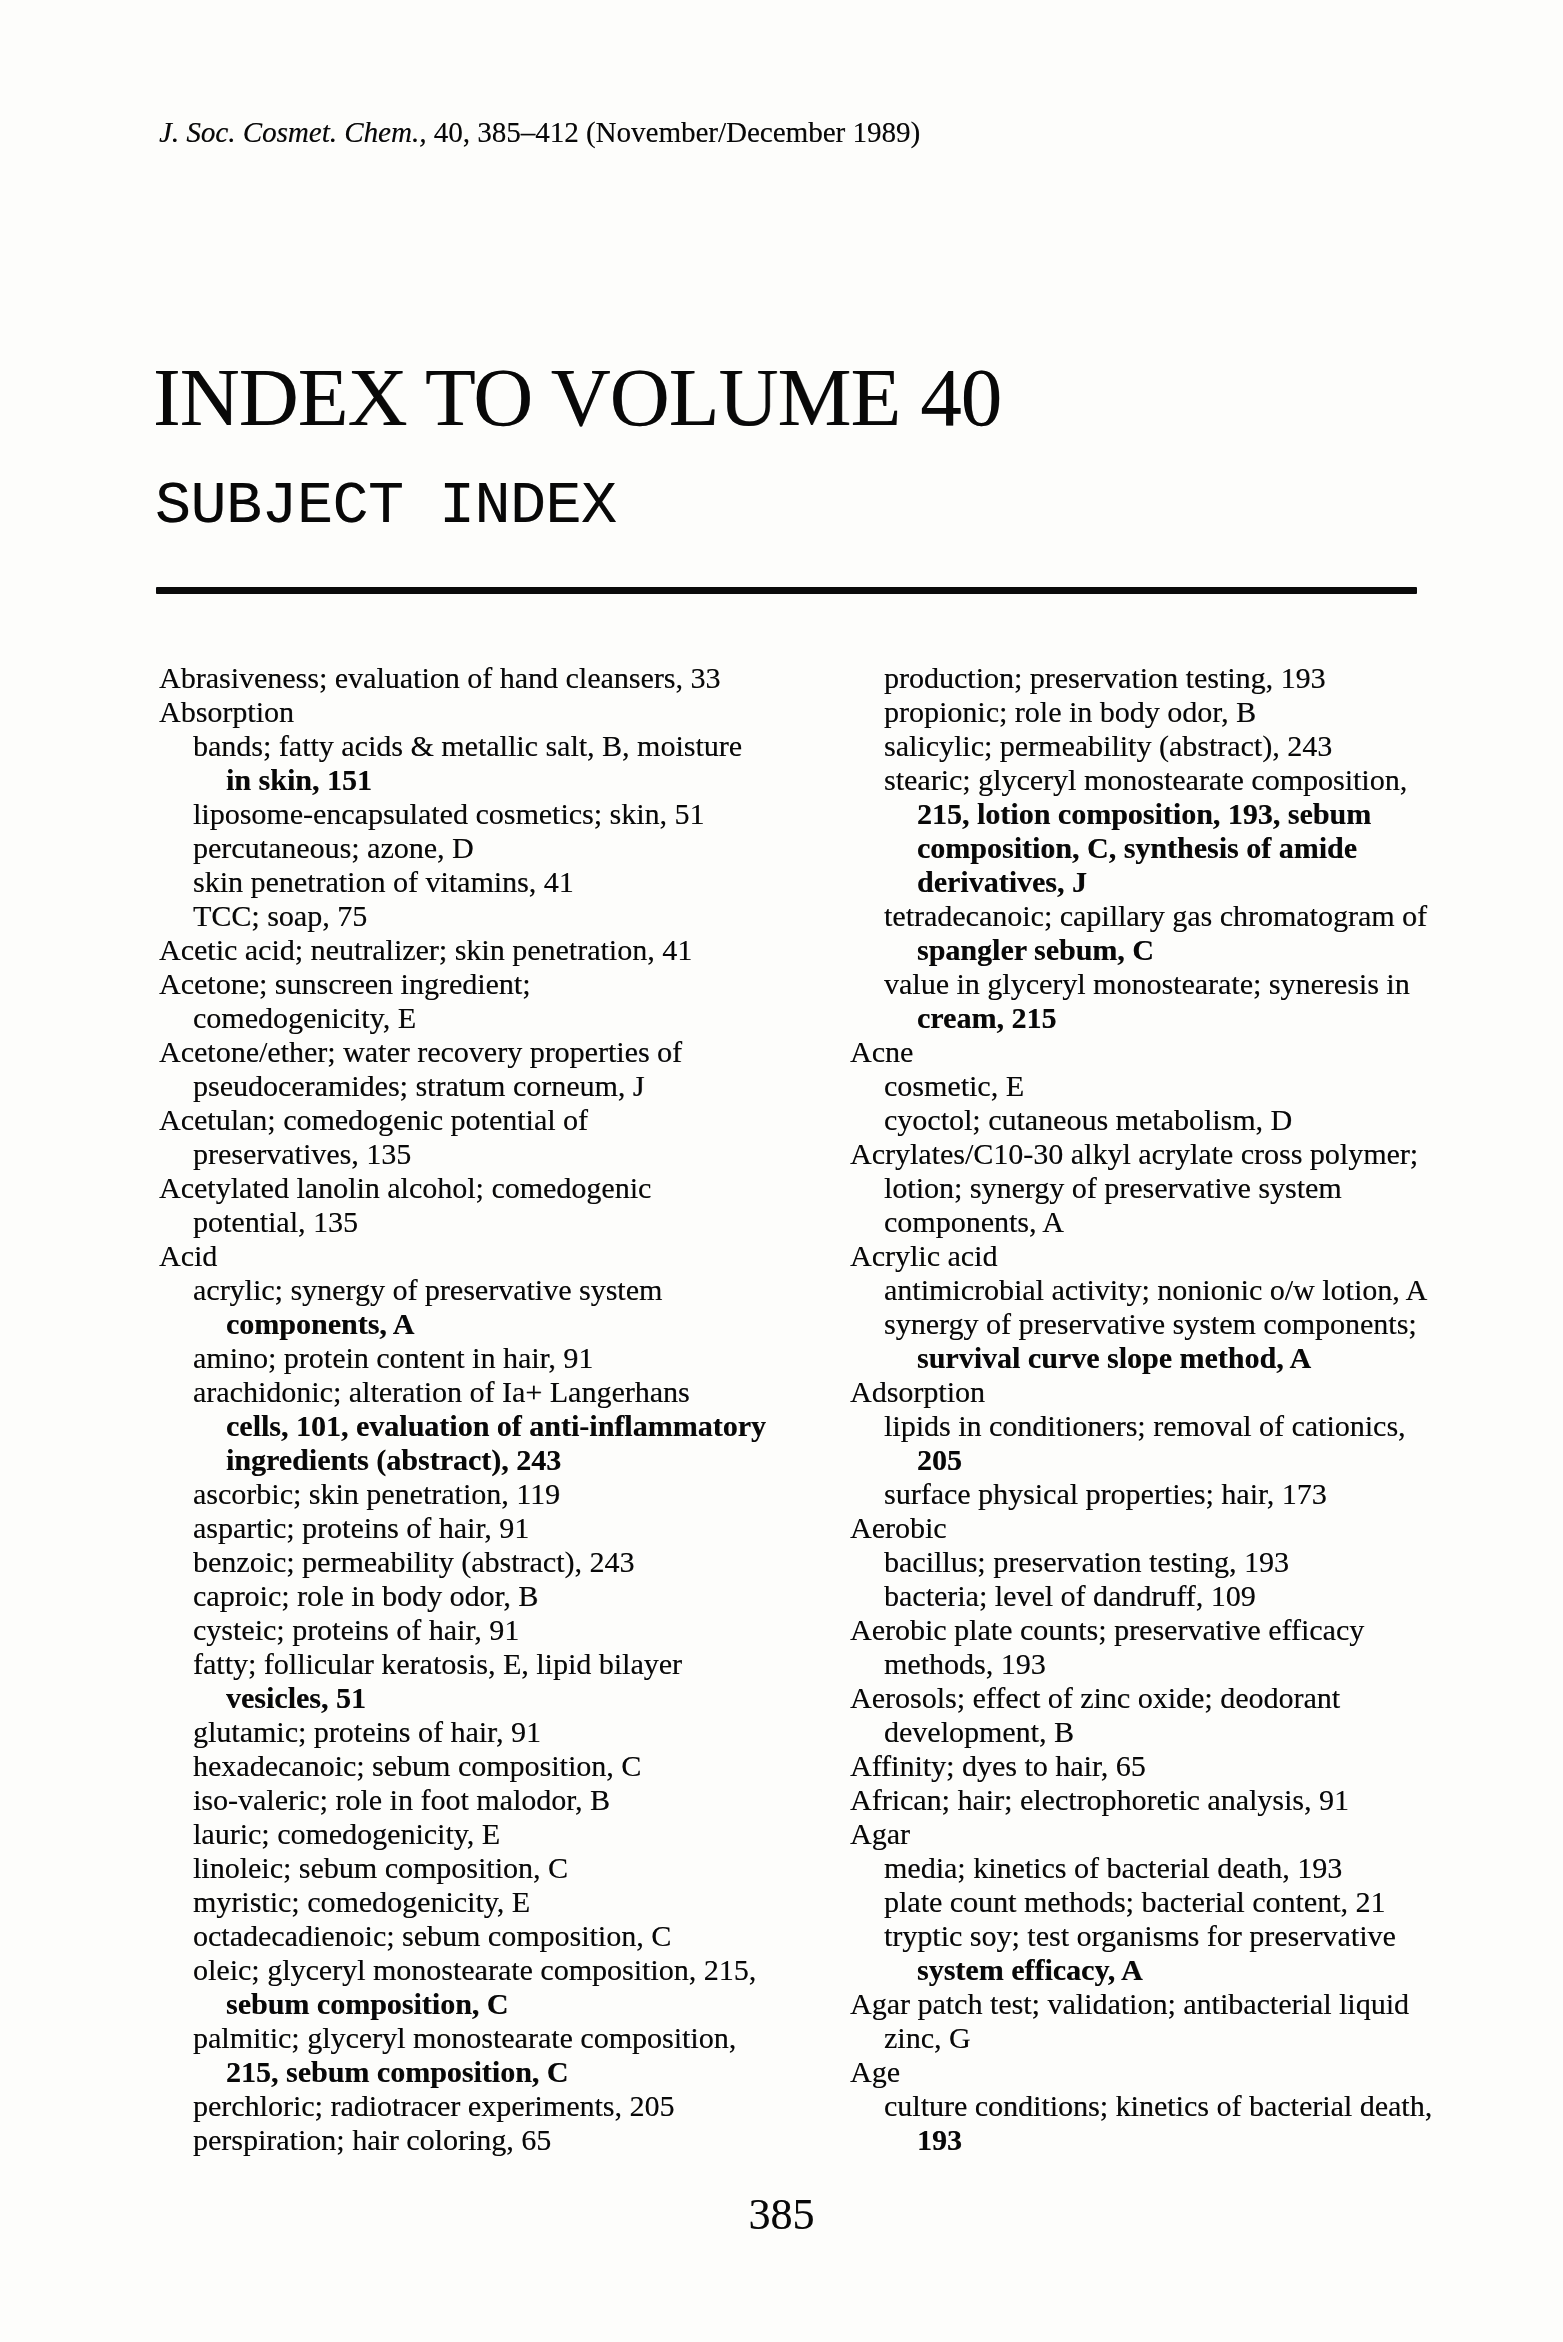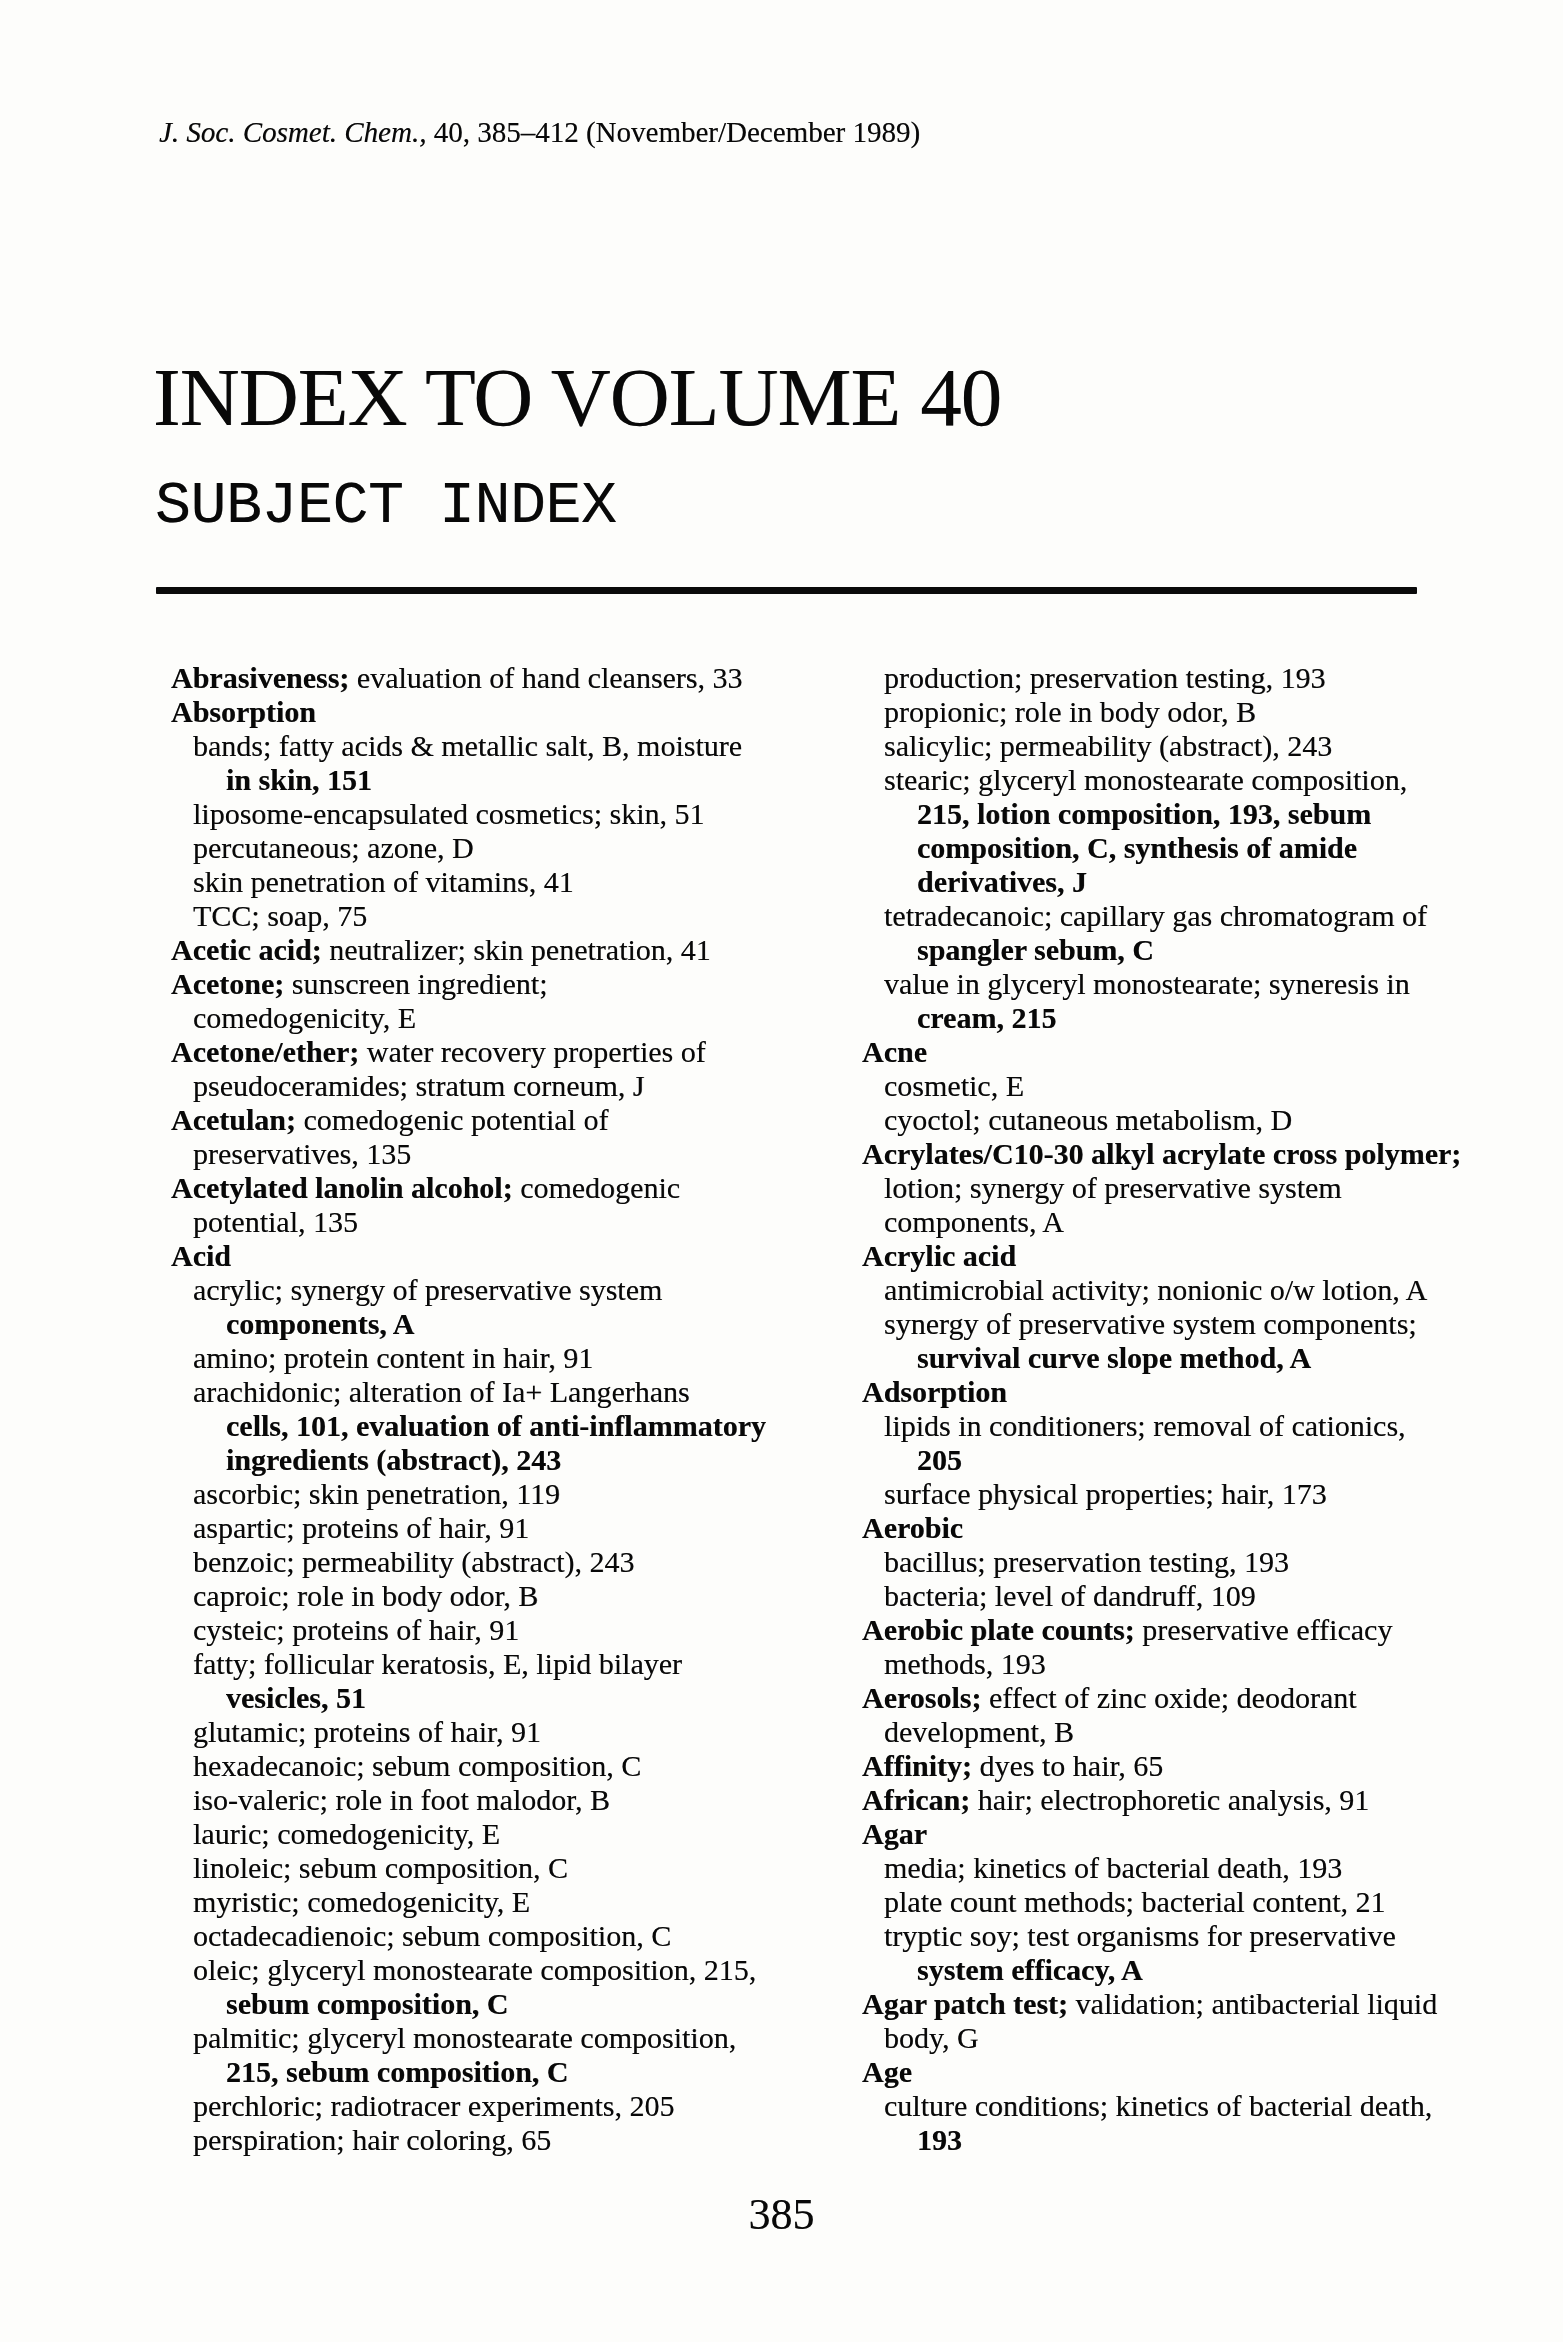--- a/index.html
+++ b/index.html
@@ -63,21 +63,21 @@
     top: 661px;
     font-size: 30px;
   }
   .col-left  { left: 159px; width: 625px; }
   .col-right { left: 850px; width: 625px; }
   .line {
     height: 34px;
     line-height: 34px;
     white-space: nowrap;
   }
-  .line b { font-weight: bold; margin-left: 12px; }
+  .line b { font-weight: normal; }
   .ind1 { padding-left: 34px; }
   .ind2 { padding-left: 67px; font-weight: bold; }
   .folio {
     position: absolute;
     left: 0;
     top: 2196px;
     width: 1563px;
     text-align: center;
     font-size: 44px;
     line-height: 38px;
@@ -179,21 +179,21 @@
       <div class="line ind0"><b>Aerosols;</b><span> effect of zinc oxide; deodorant</span></div>
       <div class="line ind1"><span>development, B</span></div>
       <div class="line ind0"><b>Affinity;</b><span> dyes to hair, 65</span></div>
       <div class="line ind0"><b>African;</b><span> hair; electrophoretic analysis, 91</span></div>
       <div class="line ind0"><b>Agar</b></div>
       <div class="line ind1"><span>media; kinetics of bacterial death, 193</span></div>
       <div class="line ind1"><span>plate count methods; bacterial content, 21</span></div>
       <div class="line ind1"><span>tryptic soy; test organisms for preservative</span></div>
       <div class="line ind2"><span>system efficacy, A</span></div>
       <div class="line ind0"><b>Agar patch test;</b><span> validation; antibacterial liquid</span></div>
-      <div class="line ind1"><span>body, G</span></div>
+      <div class="line ind1"><span>zinc, G</span></div>
       <div class="line ind0"><b>Age</b></div>
       <div class="line ind1"><span>culture conditions; kinetics of bacterial death,</span></div>
       <div class="line ind2"><span>193</span></div>
     </div>
 
   <div class="folio">385</div>
 
 </div>
 
 

